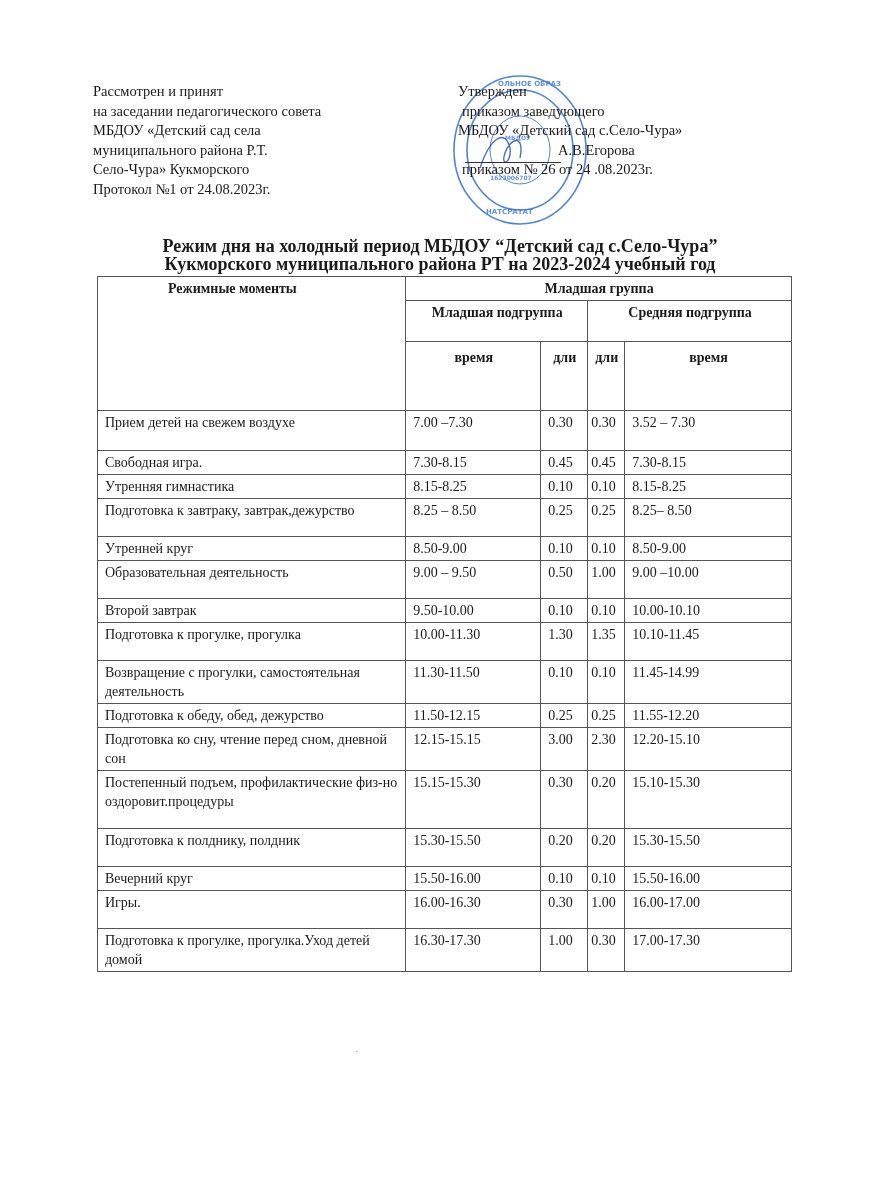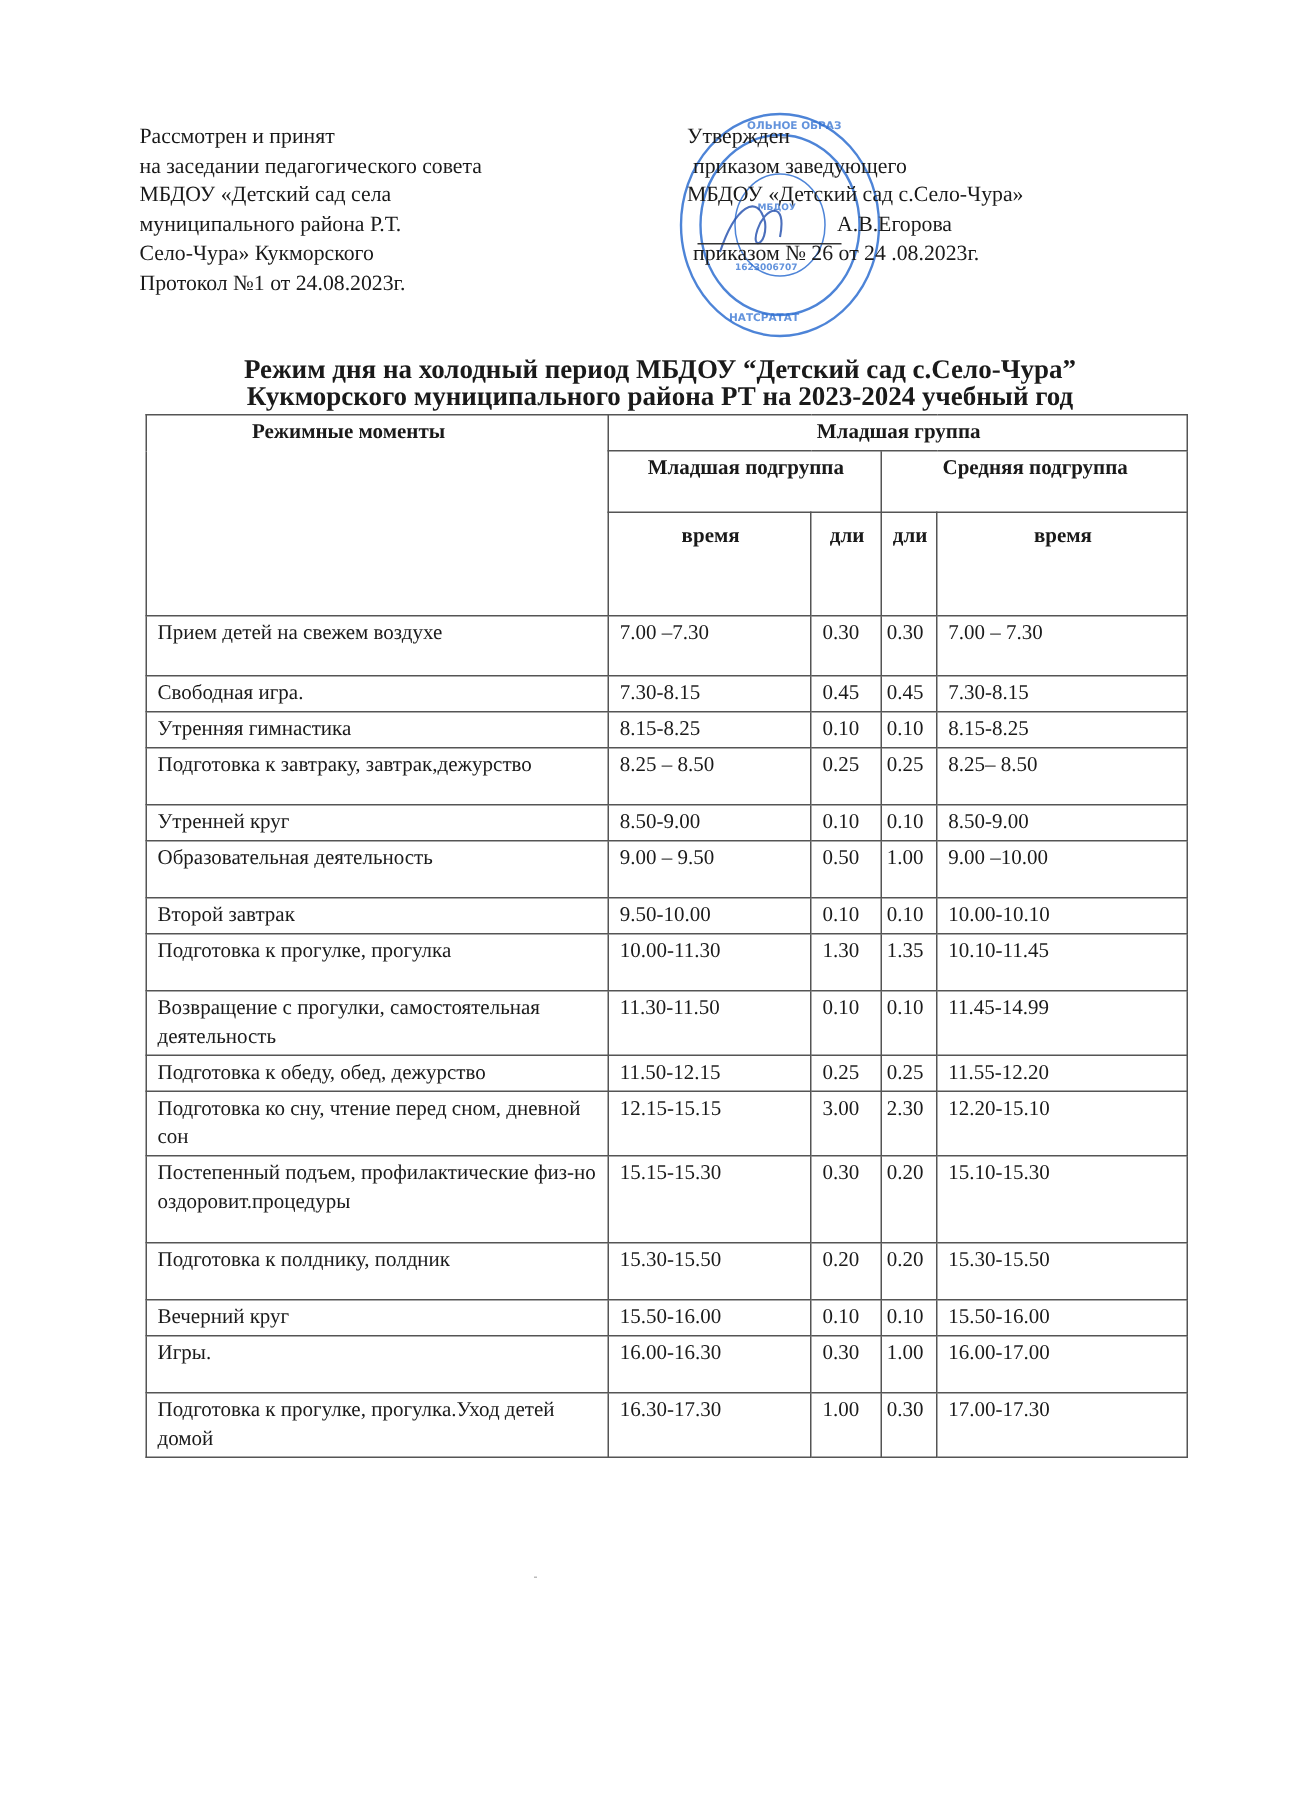--- a/index.html
+++ b/index.html
@@ -121,21 +121,21 @@
       <th class="h-tall num" style="padding-top:6px;">дли</th>
       <th class="h-tall" style="padding-top:6px;">время</th>
     </tr>
   </thead>
   <tbody id="schedule-body">
       <tr style="height: 40px;">
         <td>Прием  детей на свежем воздухе</td>
         <td>7.00 –7.30</td>
         <td>0.30</td>
         <td class="num">0.30</td>
-        <td>7.00 – 7.30</td>
+        <td>3.52 – 7.30</td>
       </tr>
       <tr style="height: 18px; margin-left: 32px;">
         <td>Свободная игра.</td>
         <td>7.30-8.15</td>
         <td>0.45</td>
         <td class="num">0.45</td>
         <td>7.30-8.15</td>
       </tr>
       <tr style="height: 18px;">
         <td>Утренняя гимнастика</td>

